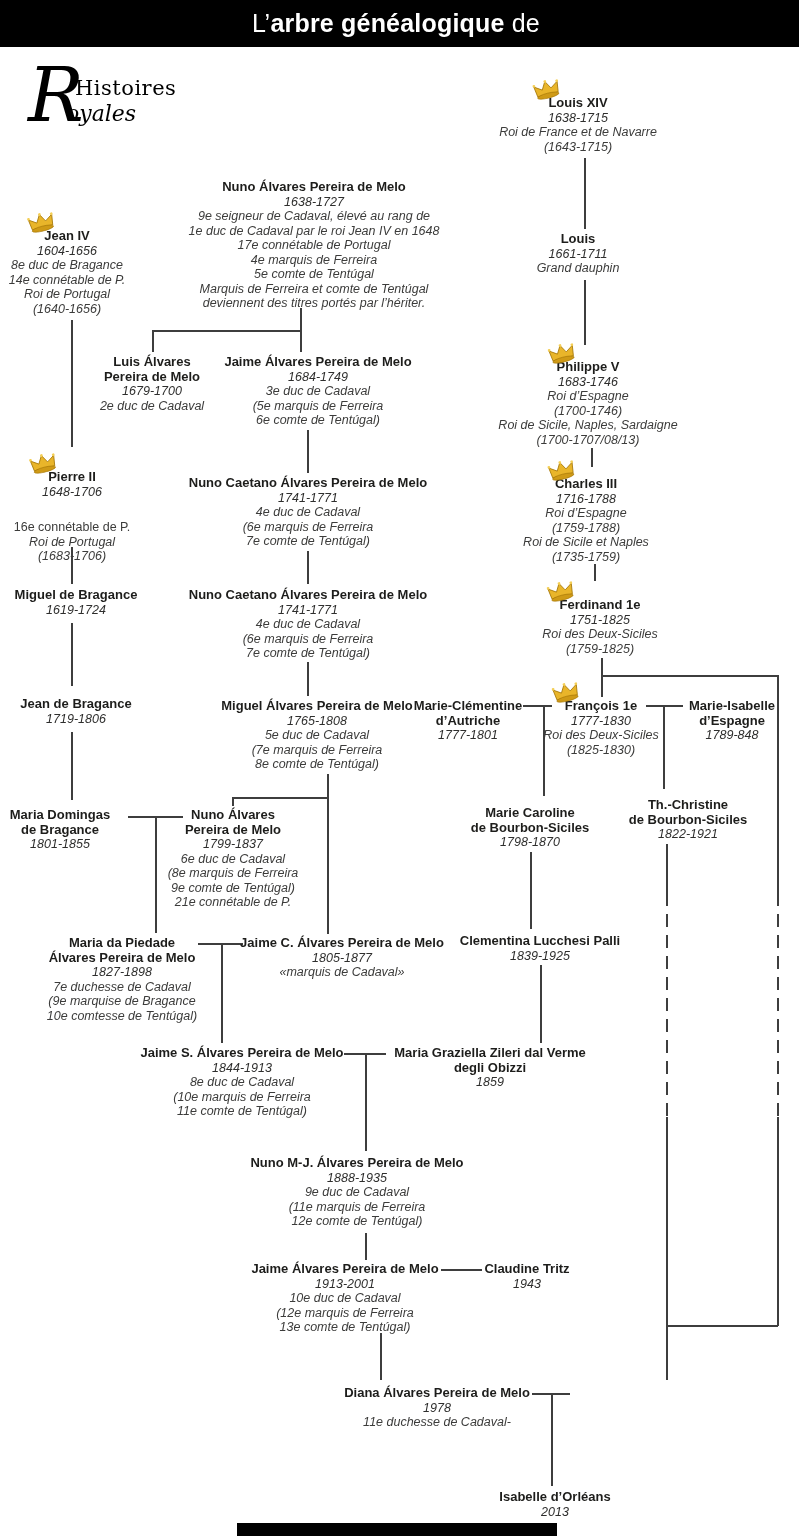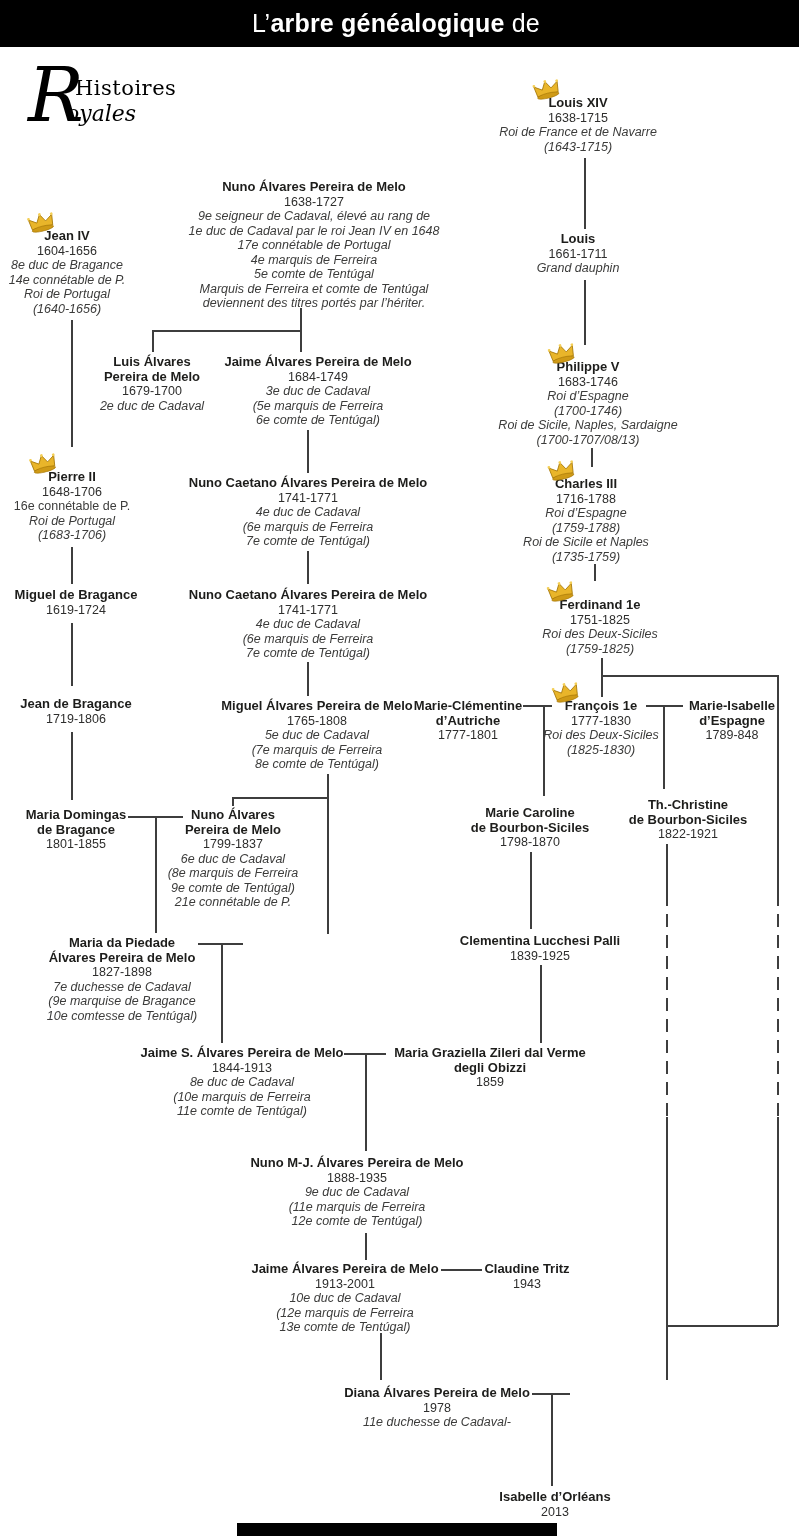--- a/index.html
+++ b/index.html
@@ -14,24 +14,24 @@
   
   .logo{position:absolute;left:28px;top:70px;width:150px;height:72px;color:#000;
         font-family:"DejaVu Serif", serif;}
   .logo-r{position:absolute;left:0;top:-12px;font-size:74px;font-style:italic;line-height:1;}
   .logo-h{position:absolute;left:47px;top:6px;font-size:21px;letter-spacing:.5px;}
   .logo-rest{position:absolute;left:38px;top:31px;font-size:22px;font-style:italic;}
   
   .node{position:absolute;transform:translateX(-50%);text-align:center;line-height:14.5px;
         white-space:nowrap;color:#1d1d1b;}
   .node .name{font-weight:700;font-size:13px;}
-  .node .dates{font-size:12.5px;color:#2e2e2d;}
+  .node .dates{font-size:12.5px;color:#2e2e2d;font-style:italic;}
   .node .role{font-size:12.5px;font-style:italic;color:#3c3c3b;}
   .node .role b{font-weight:400;}
-  .node .role.upright{font-style:normal;}
+  .node .role.upright{font-style:normal;margin-top:21px;}
   .crown{position:absolute;top:-17px;left:50%;width:27px;height:20px;transform:rotate(-14deg);}
   
   .vl{position:absolute;width:1.5px;background:#3e3e3e;}
   .hl{position:absolute;height:1.5px;background:#3e3e3e;}
   .vl.dash{background:repeating-linear-gradient(to bottom,#3e3e3e 0px,#3e3e3e 13px,
            transparent 13px,transparent 21px);}
   .bottom-bar{position:absolute;left:237px;top:1523px;width:320px;height:13px;background:#000;}
 </style>
 </head>
 <body>
@@ -183,21 +183,21 @@
   <div class="node" style="left:76px;top:588px">
     <div class="name">Miguel de Bragance</div>
     <div class="dates">1619-1724</div>
   </div>
 
   <div class="node" style="left:76px;top:697px">
     <div class="name">Jean de Bragance</div>
     <div class="dates">1719-1806</div>
   </div>
 
-  <div class="node" style="left:76px;top:808px">
+  <div class="node" style="left:60px;top:808px">
     <div class="name">Maria Domingas</div>
     <div class="name">de Bragance</div>
     <div class="dates">1801-1855</div>
   </div>
 
   <div class="node" style="left:314px;top:180px">
     <div class="name">Nuno Álvares Pereira de Melo</div>
     <div class="dates">1638-1727</div>
     <div class="role">9e seigneur de Cadaval, élevé au rang de</div>
     <div class="role"><b>1e duc de Cadaval</b><span> par le roi Jean IV en 1648</span></div>
@@ -293,20 +293,25 @@
 
   <div class="node" style="left:122px;top:936px">
     <div class="name">Maria da Piedade</div>
     <div class="name">Álvares Pereira de Melo</div>
     <div class="dates">1827-1898</div>
     <div class="role">7e duchesse de Cadaval</div>
     <div class="role">(9e marquise de Bragance</div>
     <div class="role">10e comtesse de Tentúgal)</div>
   </div>
 
+  <div class="node" style="left:342px;top:936px">
+    <div class="name">Jaime C. Álvares Pereira de Melo</div>
+    <div class="dates">1805-1877</div>
+    <div class="role">«marquis de Cadaval»</div>
+  </div>
 
   <div class="node" style="left:540px;top:934px">
     <div class="name">Clementina Lucchesi Palli</div>
     <div class="dates">1839-1925</div>
   </div>
 
   <div class="node" style="left:242px;top:1046px">
     <div class="name">Jaime S. Álvares Pereira de Melo</div>
     <div class="dates">1844-1913</div>
     <div class="role">8e duc de Cadaval</div>

